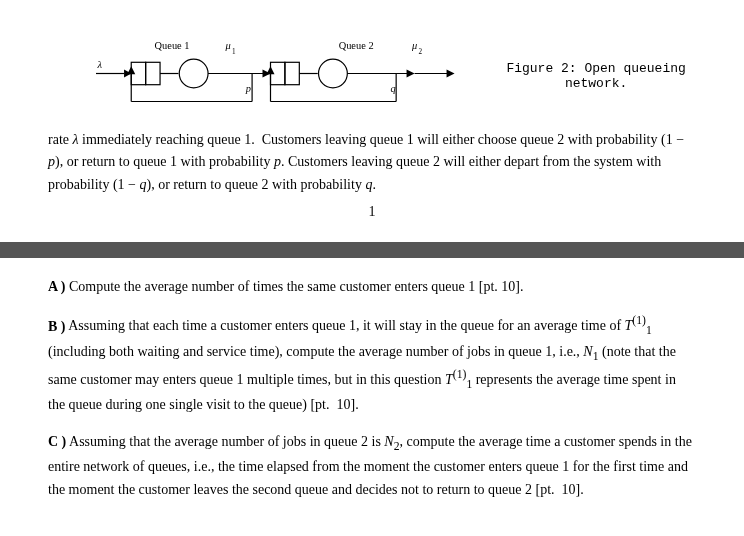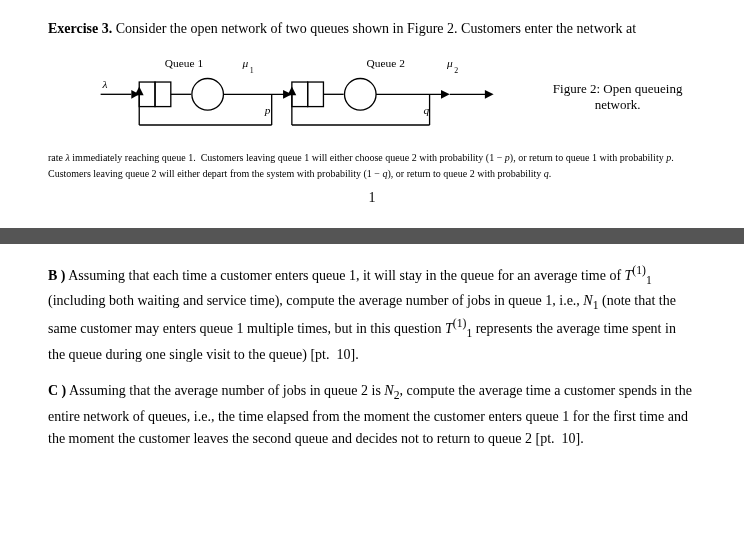--- a/index.html
+++ b/index.html
@@ -29,24 +29,25 @@
     .figure-container {
       display: flex;
       flex-direction: row;
       align-items: center;
       margin: 10px 0 6px 0;
     }
 
     .figure-caption {
       font-size: 13px;
       text-align: center;
+      font-family: Liberation Mono, monospace;
     }
 
     .description-text {
-      font-size: 10px;
+      font-size: 14px;
       line-height: 1.6;
       margin-bottom: 8px;
     }
 
     .page-number {
       text-align: center;
       font-size: 14px;
       margin: 8px 0;
     }
 
@@ -71,24 +72,20 @@
     .diagram-svg {
       display: block;
     }
 
   </style>
 </head>
 <body>
 
 <div class="page-top">
 
-  <div class="exercise-header">
-    <b>Exercise 3.</b>
-    <span>Consider the open network of two queues shown in Figure 2. Customers enter the network at</span>
-  </div>
 
   <div class="figure-container">
 
     <svg class="diagram-svg" width="560" height="95" viewBox="0 0 560 95">
 
       <text x="155" y="14" text-anchor="middle" font-family="Times New Roman, serif" font-size="13">Queue 1</text>
 
       <text x="225" y="14" text-anchor="middle" font-family="Times New Roman, serif" font-size="13" font-style="italic">μ</text>
       <text x="230" y="16" text-anchor="start" font-family="Times New Roman, serif" font-size="9" baseline-shift="sub">1</text>
 
@@ -158,20 +155,24 @@
   <div class="page-number">
     <span>1</span>
   </div>
 
 </div>
 
 <div class="divider"></div>
 
 <div class="page-bottom">
 
+  <div class="problem-item">
+    <b>A )</b>
+    <span> Compute the average number of times the same customer enters queue 1 [pt. 10].</span>
+  </div>
 
   <div class="problem-item">
     <b>B )</b>
     <span> Assuming that each time a customer enters queue 1, it will stay in the queue for an average time of <i>T</i><sup>(1)</sup><sub>1</sub>
     (including both waiting and service time), compute the average number of jobs in queue 1, i.e., <i>N</i><sub>1</sub> (note
     that the same customer may enters queue 1 multiple times, but in this question <i>T</i><sup>(1)</sup><sub>1</sub> represents the average
     time spent in the queue during one single visit to the queue) [pt.&nbsp; 10].</span>
   </div>
 
   <div class="problem-item">

